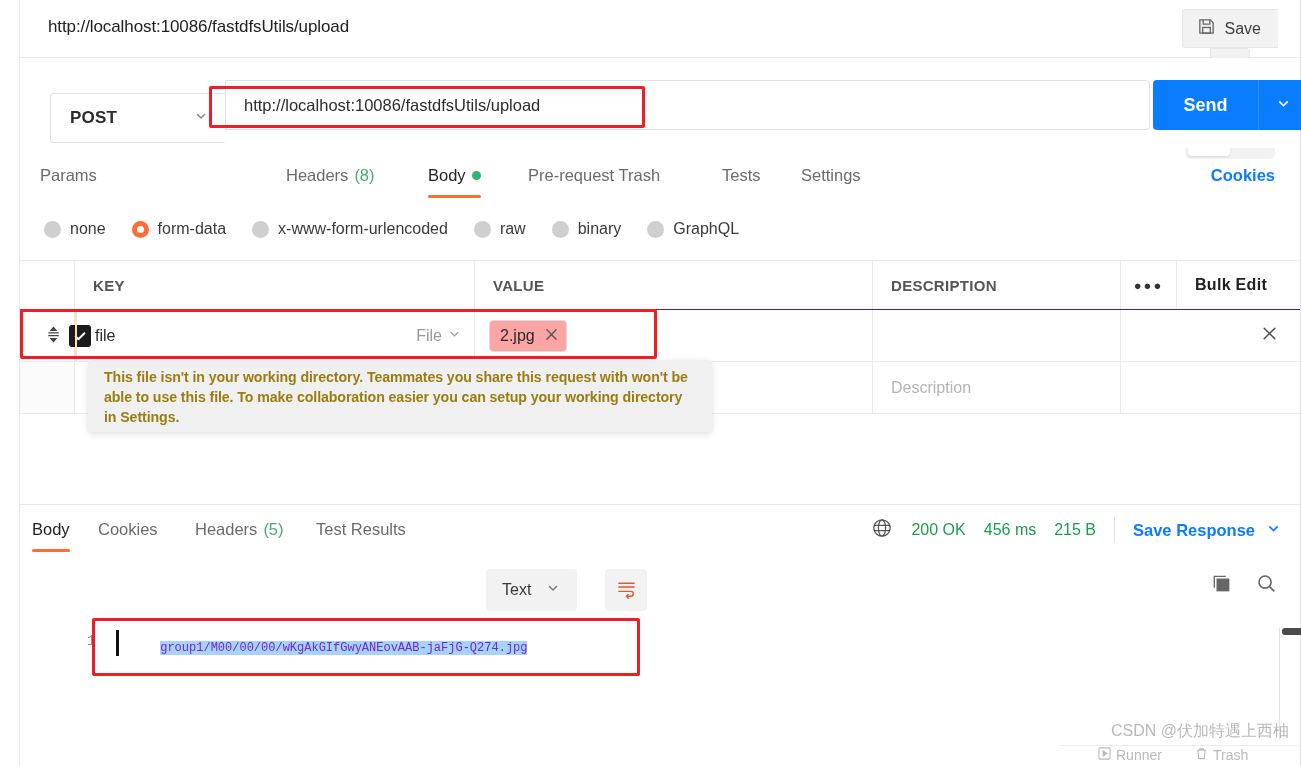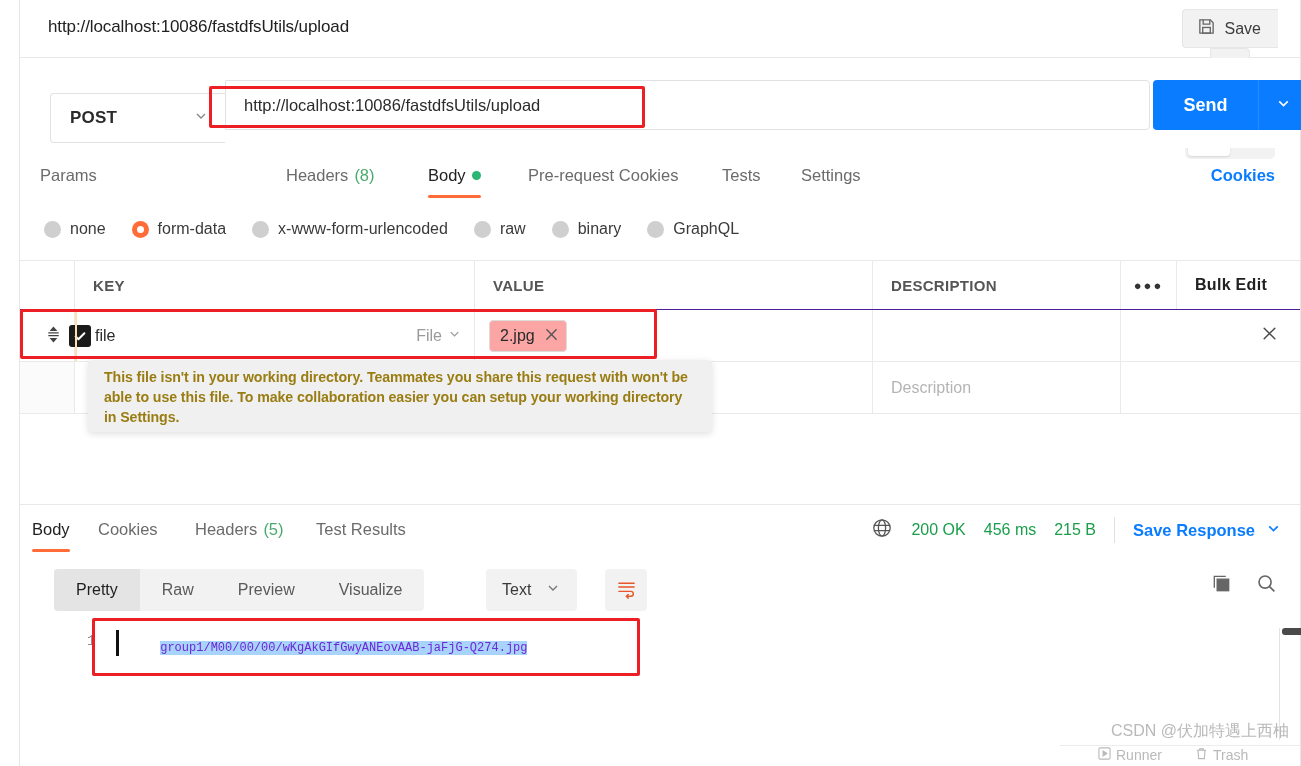--- a/index.html
+++ b/index.html
@@ -407,21 +407,21 @@
     <div class="tab" style="left:266px;">
       <span>Headers</span>
       <span class="tab-count">(8)</span>
     </div>
     <div class="tab active" style="left:408px;">
       <span>Body</span>
       <span class="green-dot"></span>
       <span class="underline"></span>
     </div>
     <div class="tab" style="left:508px;">
-      <span>Pre-request Cookies</span>
+      <span>Pre-request Trash</span>
     </div>
     <div class="tab" style="left:702px;">
       <span>Tests</span>
     </div>
     <div class="tab" style="left:781px;">
       <span>Settings</span>
     </div>
     <div class="cookies-link">Cookies</div>
   </div>
 
@@ -568,26 +568,20 @@
         <span>
           <svg width="17" height="17" viewBox="0 0 16 16" fill="none" stroke="#0a7cff" stroke-width="1.6">
             <path d="M4 6l4 4 4-4"></path>
           </svg>
         </span>
       </span>
     </div>
   </div>
 
   <div class="fmt-bar">
-    <div class="seg">
-      <div class="seg-item active">Pretty</div>
-      <div class="seg-item">Raw</div>
-      <div class="seg-item">Preview</div>
-      <div class="seg-item">Visualize</div>
-    </div>
     <div class="fmt-sel">
       <span>Text</span>
       <span>
         <svg width="16" height="16" viewBox="0 0 16 16" fill="none" stroke="#777" stroke-width="1.4">
           <path d="M4 6l4 4 4-4"></path>
         </svg>
       </span>
     </div>
     <div class="wrap-btn">
       <span>

